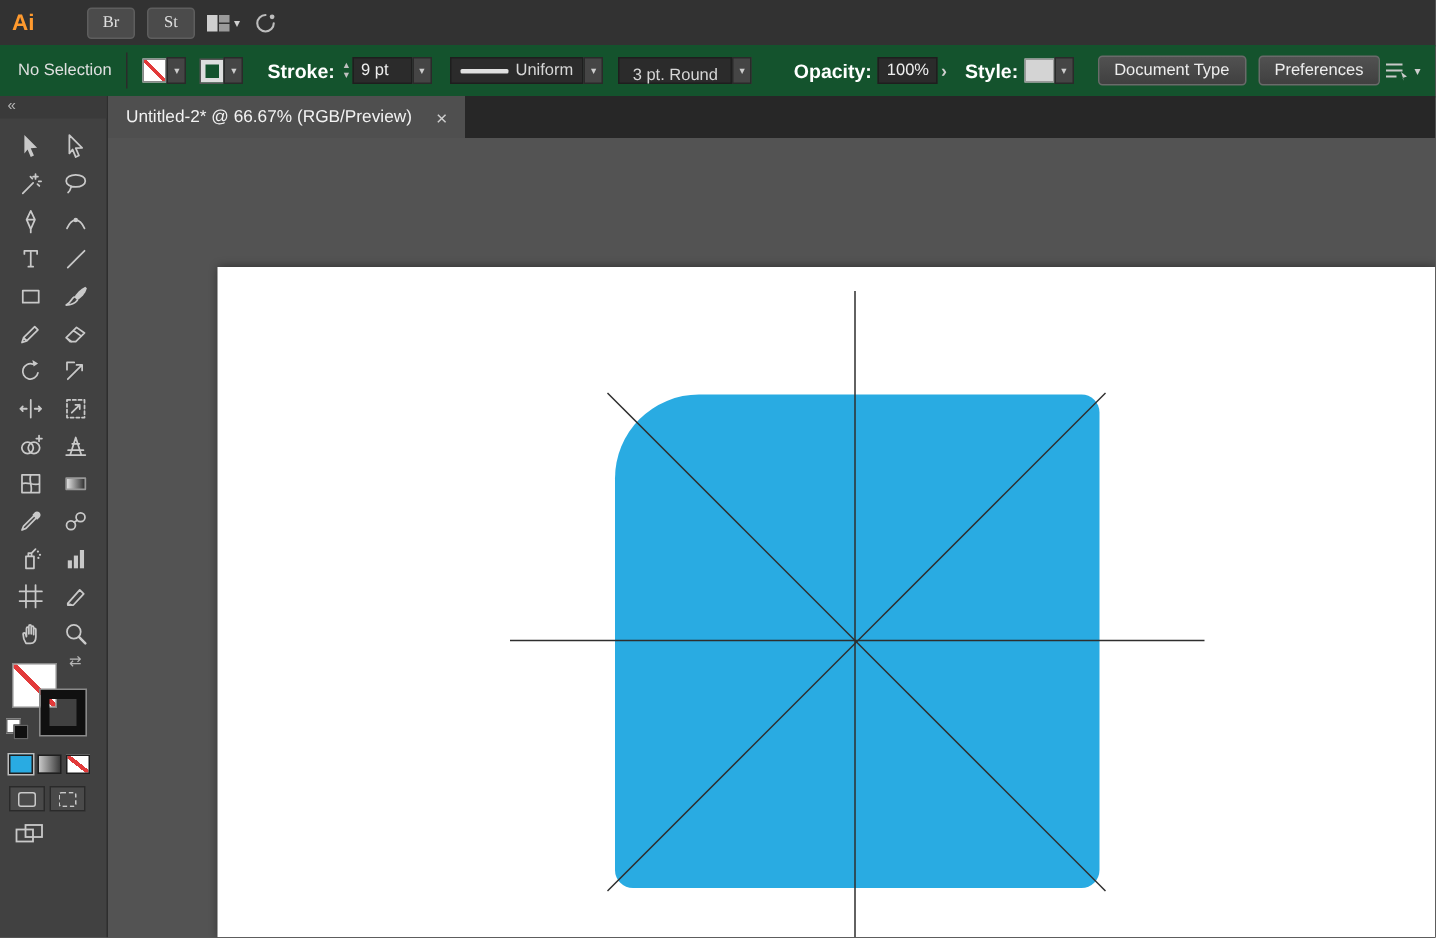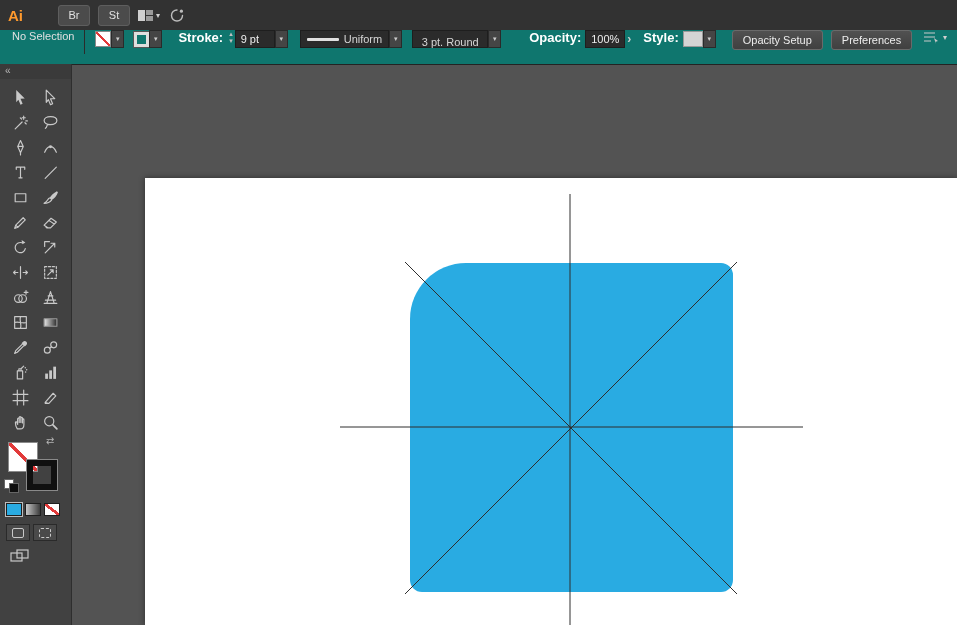--- a/index.html
+++ b/index.html
@@ -6,31 +6,31 @@
   .app{position:relative;width:957px;height:625px;overflow:hidden;background:#535353;
        font-family:"Liberation Sans",sans-serif;color:#d6d6d6;font-size:12px;user-select:none;}
 
   
   .menubar{position:absolute;left:0;top:0;right:0;height:30px;background:#323232;
            border-bottom:1px solid #252525;display:flex;align-items:center;}
   .logo{width:26px;margin:0 4px 0 8px;font-weight:bold;font-size:15px;color:#ff9a2e;}
   .menu-item{padding:0 10px;line-height:30px;font-size:12.5px;color:#e3e3e3;cursor:default;}
   .mb-right{display:flex;align-items:center;gap:8px;margin-left:20px;}
   .mini-btn{height:19px;min-width:22px;padding:0 4px;background:#4b4b4b;border:1px solid #5e5e5e;
-            border-radius:3px;font-size:11px;color:#e0e0e0;display:flex;align-items:center;justify-content:center;}
+            border-radius:3px;font-size:11px;color:#e0e0e0;display:flex;align-items:center;justify-content:center;font-family:Liberation Serif, serif;}
   .ws-combo{display:flex;align-items:center;gap:3px;}
   .ws-icon{display:flex;gap:1px;}
   .ws-icon .l{width:7px;height:11px;background:#cfcfcf;}
   .ws-icon .r{display:flex;flex-direction:column;gap:1px;}
   .ws-icon .r i{width:7px;height:5px;background:#9a9a9a;display:block;}
   .chev-glyph{font-size:8px;color:#cfcfcf;}
 
   
-  .controlbar{position:absolute;left:0;top:30px;right:0;height:34px;background:#0f766e;
-              border-bottom:1px solid #232323;display:flex;align-items:flex-start;font-size:11px;}
+  .controlbar{position:absolute;left:0;top:30px;right:0;height:34px;background:#14532d;
+              border-bottom:1px solid #232323;display:flex;align-items:center;font-size:11px;}
   .cb-status{margin-left:12px;color:#e0e0e0;}
   .sep{width:1px;height:24px;background:#2b2b2b;margin:0 10px;}
   .combo{display:flex;align-items:center;}
   .chev{width:13px;height:18px;background:#454545;border:1px solid #2a2a2a;display:flex;
         align-items:center;justify-content:center;font-size:7px;color:#ccc;box-sizing:border-box;}
   .swatch-none{width:16px;height:16px;background:#fff;border:1px solid #8a8a8a;box-sizing:border-box;
      background-image:linear-gradient(to top right,transparent 45%,#e23a3a 45%,#e23a3a 55%,transparent 55%);}
   .stroke-swatch{width:15px;height:15px;border:3px solid #dedede;outline:1px solid #555;box-sizing:border-box;}
   .cb-label{font-weight:bold;color:#fff;font-size:13px;}
   .stepper{display:flex;flex-direction:column;line-height:7px;font-size:7px;color:#c0c0c0;margin:0 2px 0 6px;}
@@ -162,32 +162,38 @@
       <span class="value-box">100%</span>
       <span class="chev-r">›</span>
     </div>
 
     <span class="cb-label" style="margin-left:12px;">Style:</span>
     <div class="combo" style="margin-left:4px;">
       <span class="style-swatch"></span>
       <span class="chev">▾</span>
     </div>
 
-    <button class="btn" style="margin-left:16px;">Opacity Setup</button>
+    <button class="btn" style="margin-left:16px;">Document Type</button>
     <button class="btn" style="margin-left:8px;">Preferences</button>
 
     <div class="panel-opt">
       <svg viewBox="0 0 18 14" width="18" height="14" fill="none" stroke="#c9c9c9" stroke-width="1.2">
         <path d="M2 3 H13 M2 7 H13 M2 11 H9"></path>
           <polygon points="12,8 16,11 13,12 14,14" fill="#c9c9c9" stroke="none"></polygon>
       </svg>
       <span class="chev-glyph">▾</span>
     </div>
   </div>
 
+  <div class="tabbar">
+    <div class="tab">
+      <span>Untitled-2* @ 66.67% (RGB/Preview)</span>
+      <span class="tab-close">×</span>
+    </div>
+  </div>
 
   <div class="toolbar">
     <div class="tb-header">«</div>
     <div class="tools">
         <div class="tool">
           <svg viewBox="0 0 16 16" width="17" height="17" fill="none" stroke="#c9c9c9" stroke-width="1.1" stroke-linecap="round" stroke-linejoin="round">
             <polygon points="4,1 12,9 8,9.2 10,13.8 8,14.8 6,10 4,12.5" fill="#c9c9c9" stroke="none"></polygon>
           </svg>
         </div>
         <div class="tool">

